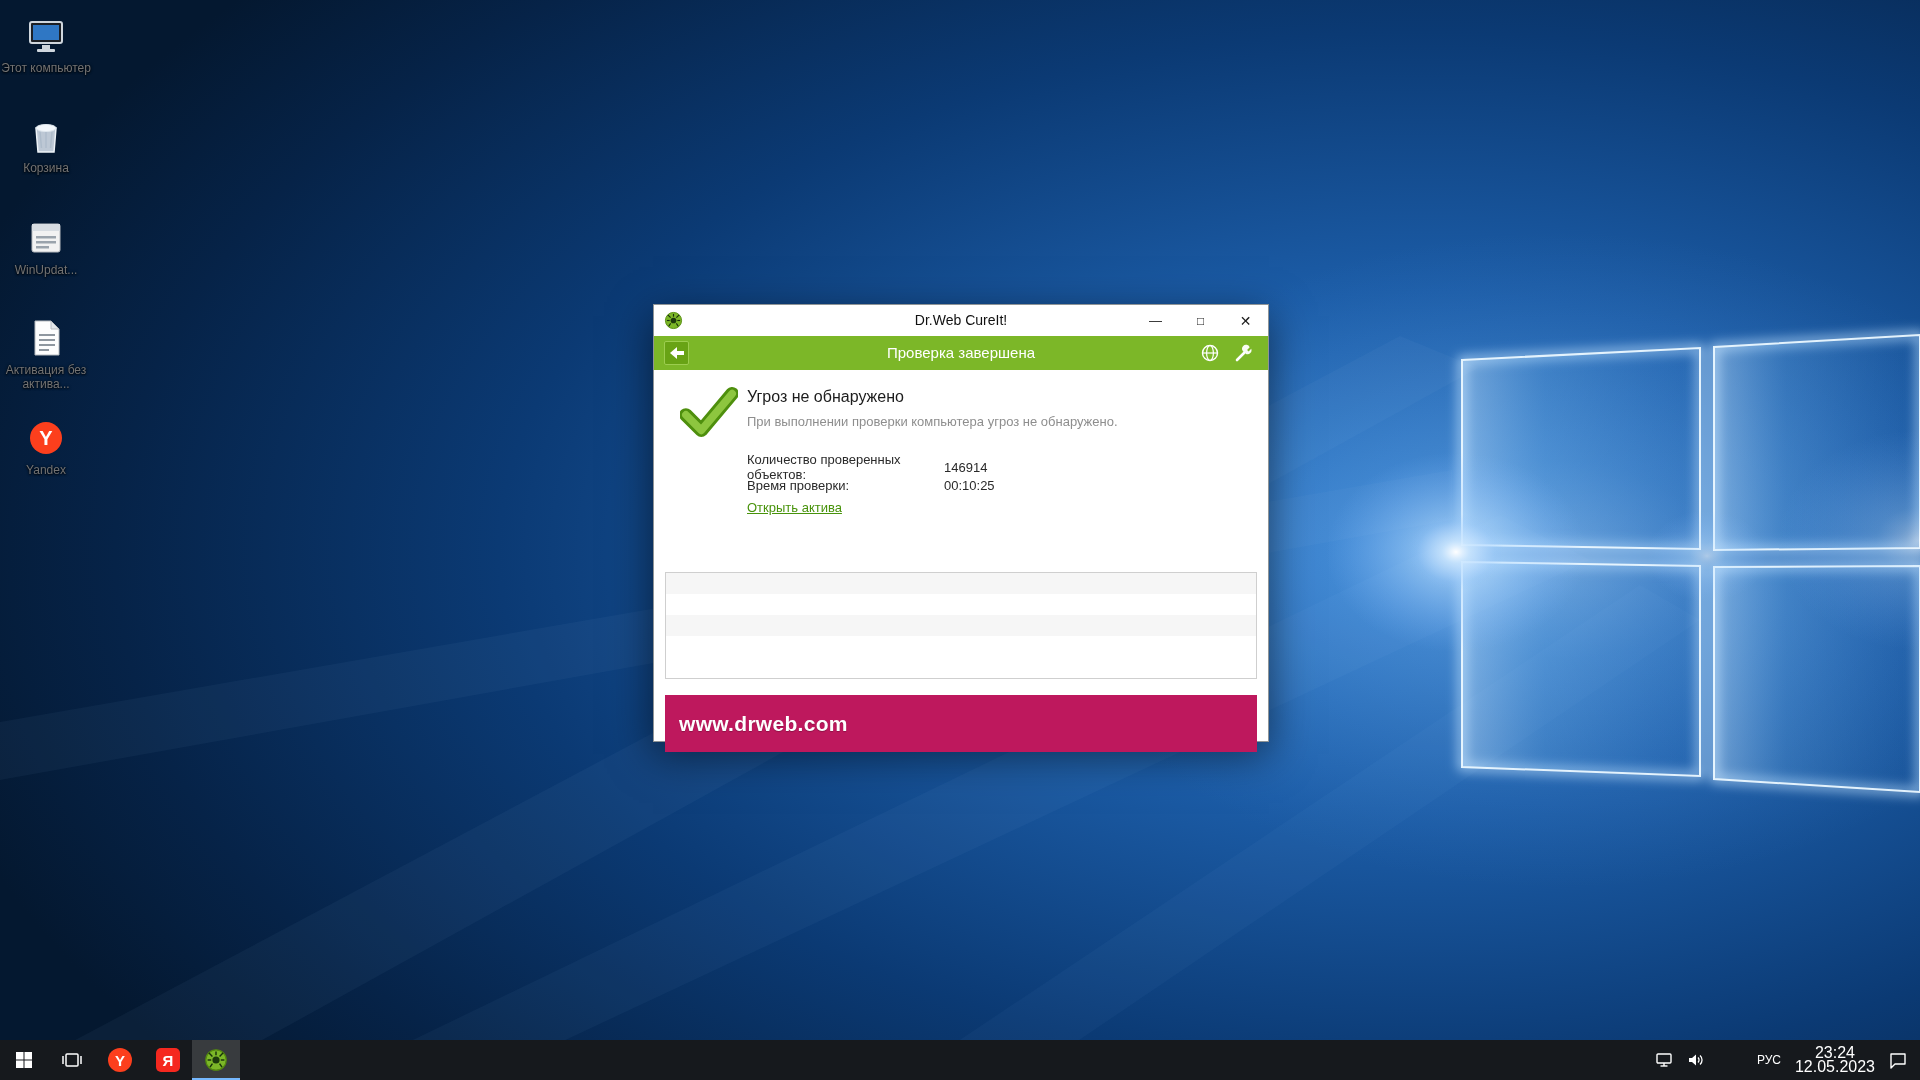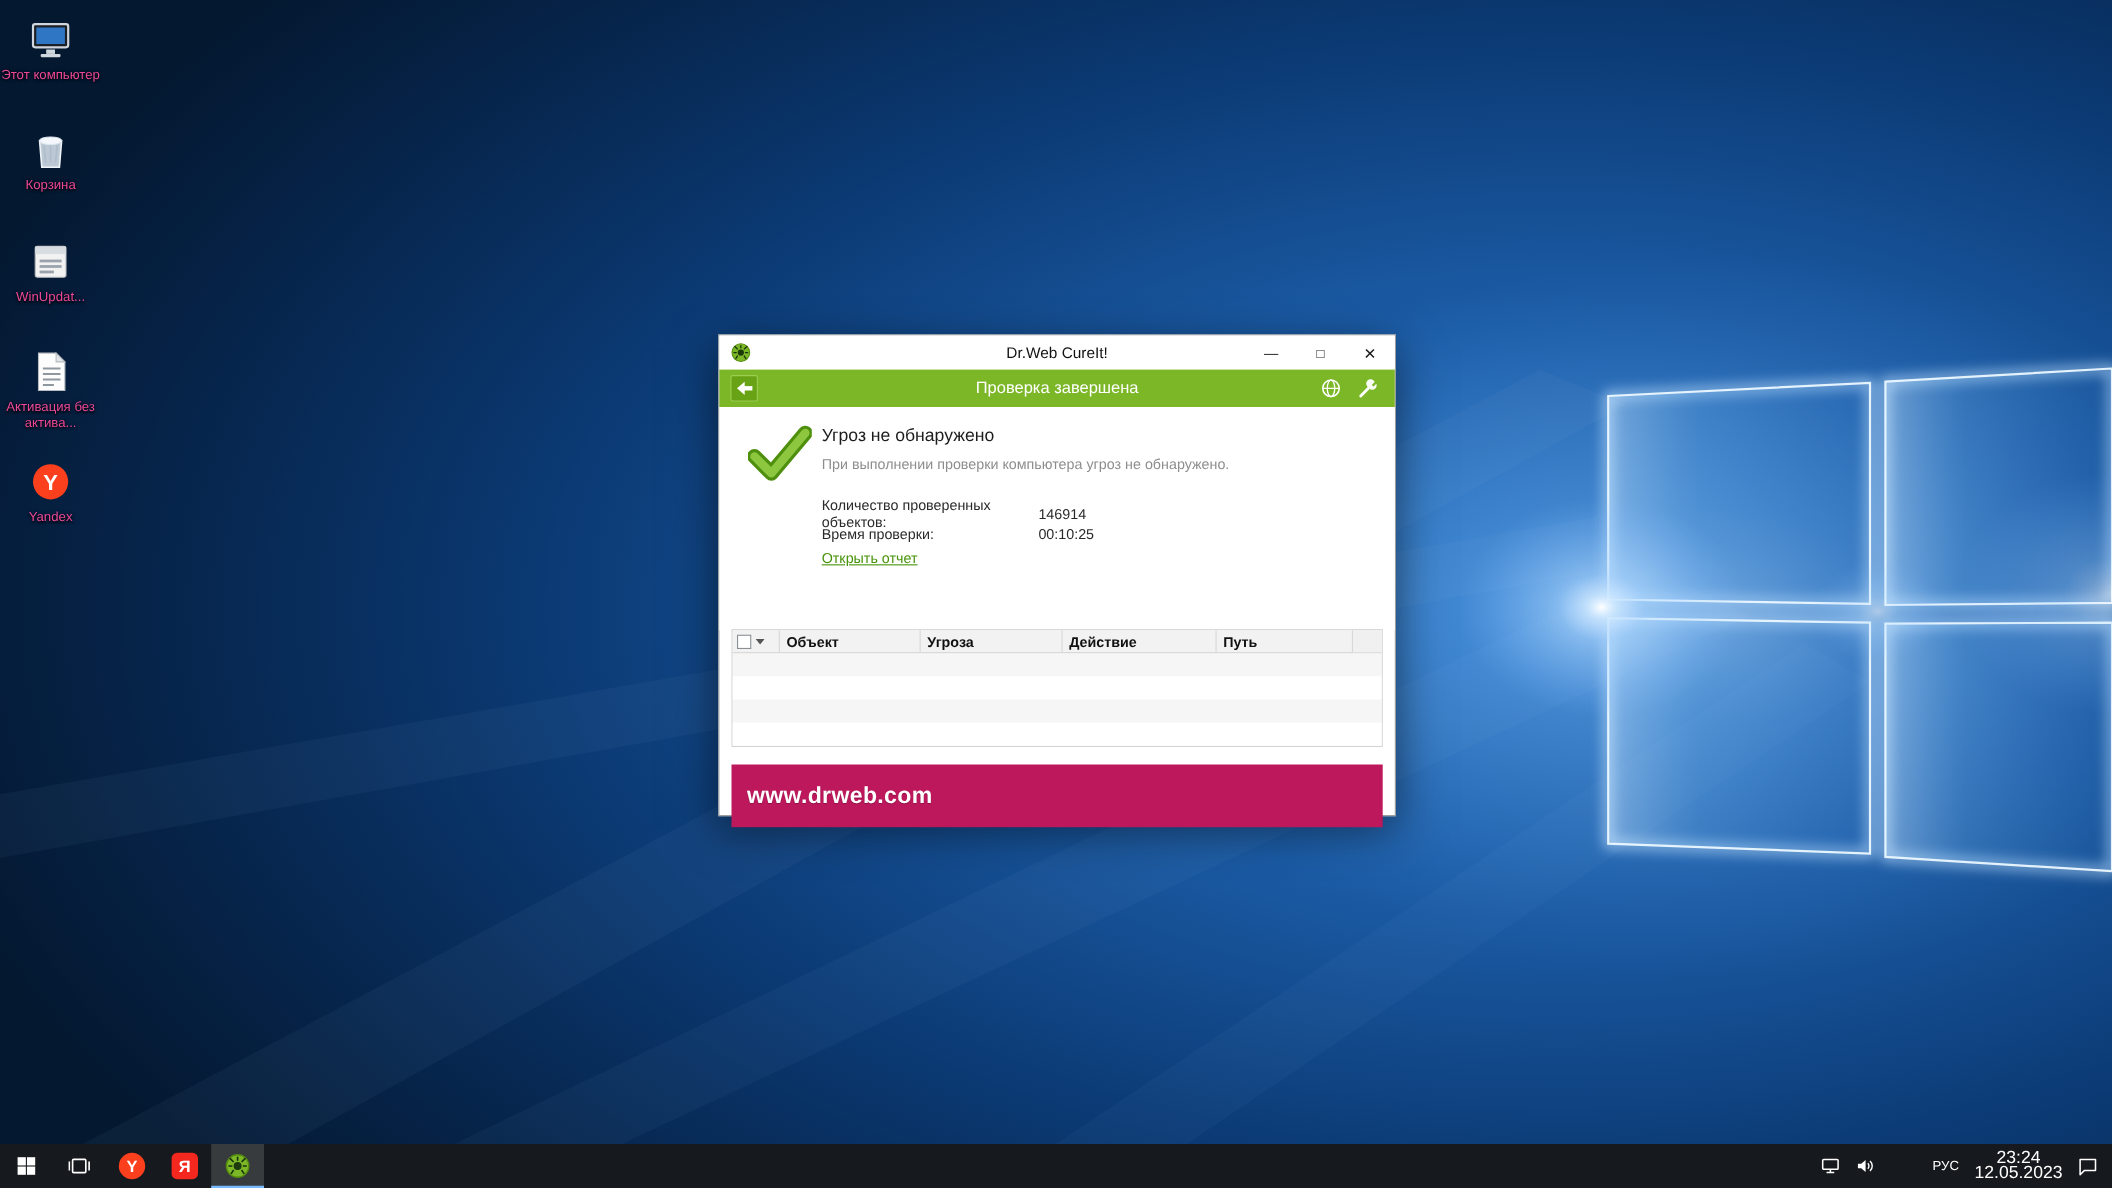--- a/index.html
+++ b/index.html
@@ -6,21 +6,21 @@
   html,body { width:1920px; height:1080px; overflow:hidden; background:#000; }
   body { font-family:"Liberation Sans", sans-serif; }
   .screen { position:relative; width:1920px; height:1080px; overflow:hidden; }
 
   
   .wallpaper { position:absolute; inset:0; }
 
   
   .desktop-icon { position:absolute; left:0; width:92px; text-align:center; cursor:default; }
   .desktop-icon svg { display:block; margin:0 auto 3px auto; width:44px; height:44px; }
-  .desktop-icon .di-label { color:#ec4899; font-size:12px; line-height:14px;
+  .desktop-icon .di-label { color:#737373; font-size:12px; line-height:14px;
       text-shadow:0 1px 2px rgba(0,0,0,.9), 0 0 3px rgba(0,0,0,.7); word-wrap:break-word; }
 
   
   .window { position:absolute; left:653px; top:304px; width:616px; height:438px;
       background:#fff; border:1px solid #8f9496; box-shadow:0 12px 40px rgba(0,0,0,.55); }
   .titlebar { position:relative; height:31px; background:#fff; }
   .titlebar .app-icon { position:absolute; left:10px; top:6px; width:19px; height:19px; }
   .titlebar .title { position:absolute; left:0; right:0; top:0; height:31px; line-height:31px;
       text-align:center; font-size:14px; color:#111; }
   .win-controls { position:absolute; right:0; top:0; height:31px; display:flex; }
@@ -238,35 +238,24 @@
       <div class="stats">
         <div class="stat-row">
           <div class="stat-label">Количество проверенных объектов:</div>
           <div class="stat-value">146914</div>
         </div>
         <div class="stat-row">
           <div class="stat-label">Время проверки:</div>
           <div class="stat-value">00:10:25</div>
         </div>
       </div>
-      <div class="report-link">Открыть отчет</div>
+      <div class="report-link">Открыть актива</div>
     </div>
 
     <div class="table-wrap">
-      <div class="thead">
-        <div class="th sel">
-          <span class="cbx"></span>
-          <span class="filter-arrow"></span>
-        </div>
-        <div class="th c1">Объект</div>
-        <div class="th c2">Угроза</div>
-        <div class="th c3">Действие</div>
-        <div class="th c4">Путь</div>
-        <div class="th scroll"></div>
-      </div>
       <div class="row odd"></div>
       <div class="row even"></div>
       <div class="row odd"></div>
       <div class="row even"></div>
     </div>
 
     <div class="drweb-footer">www.drweb.com</div>
   </div>
 
   <div class="taskbar">

